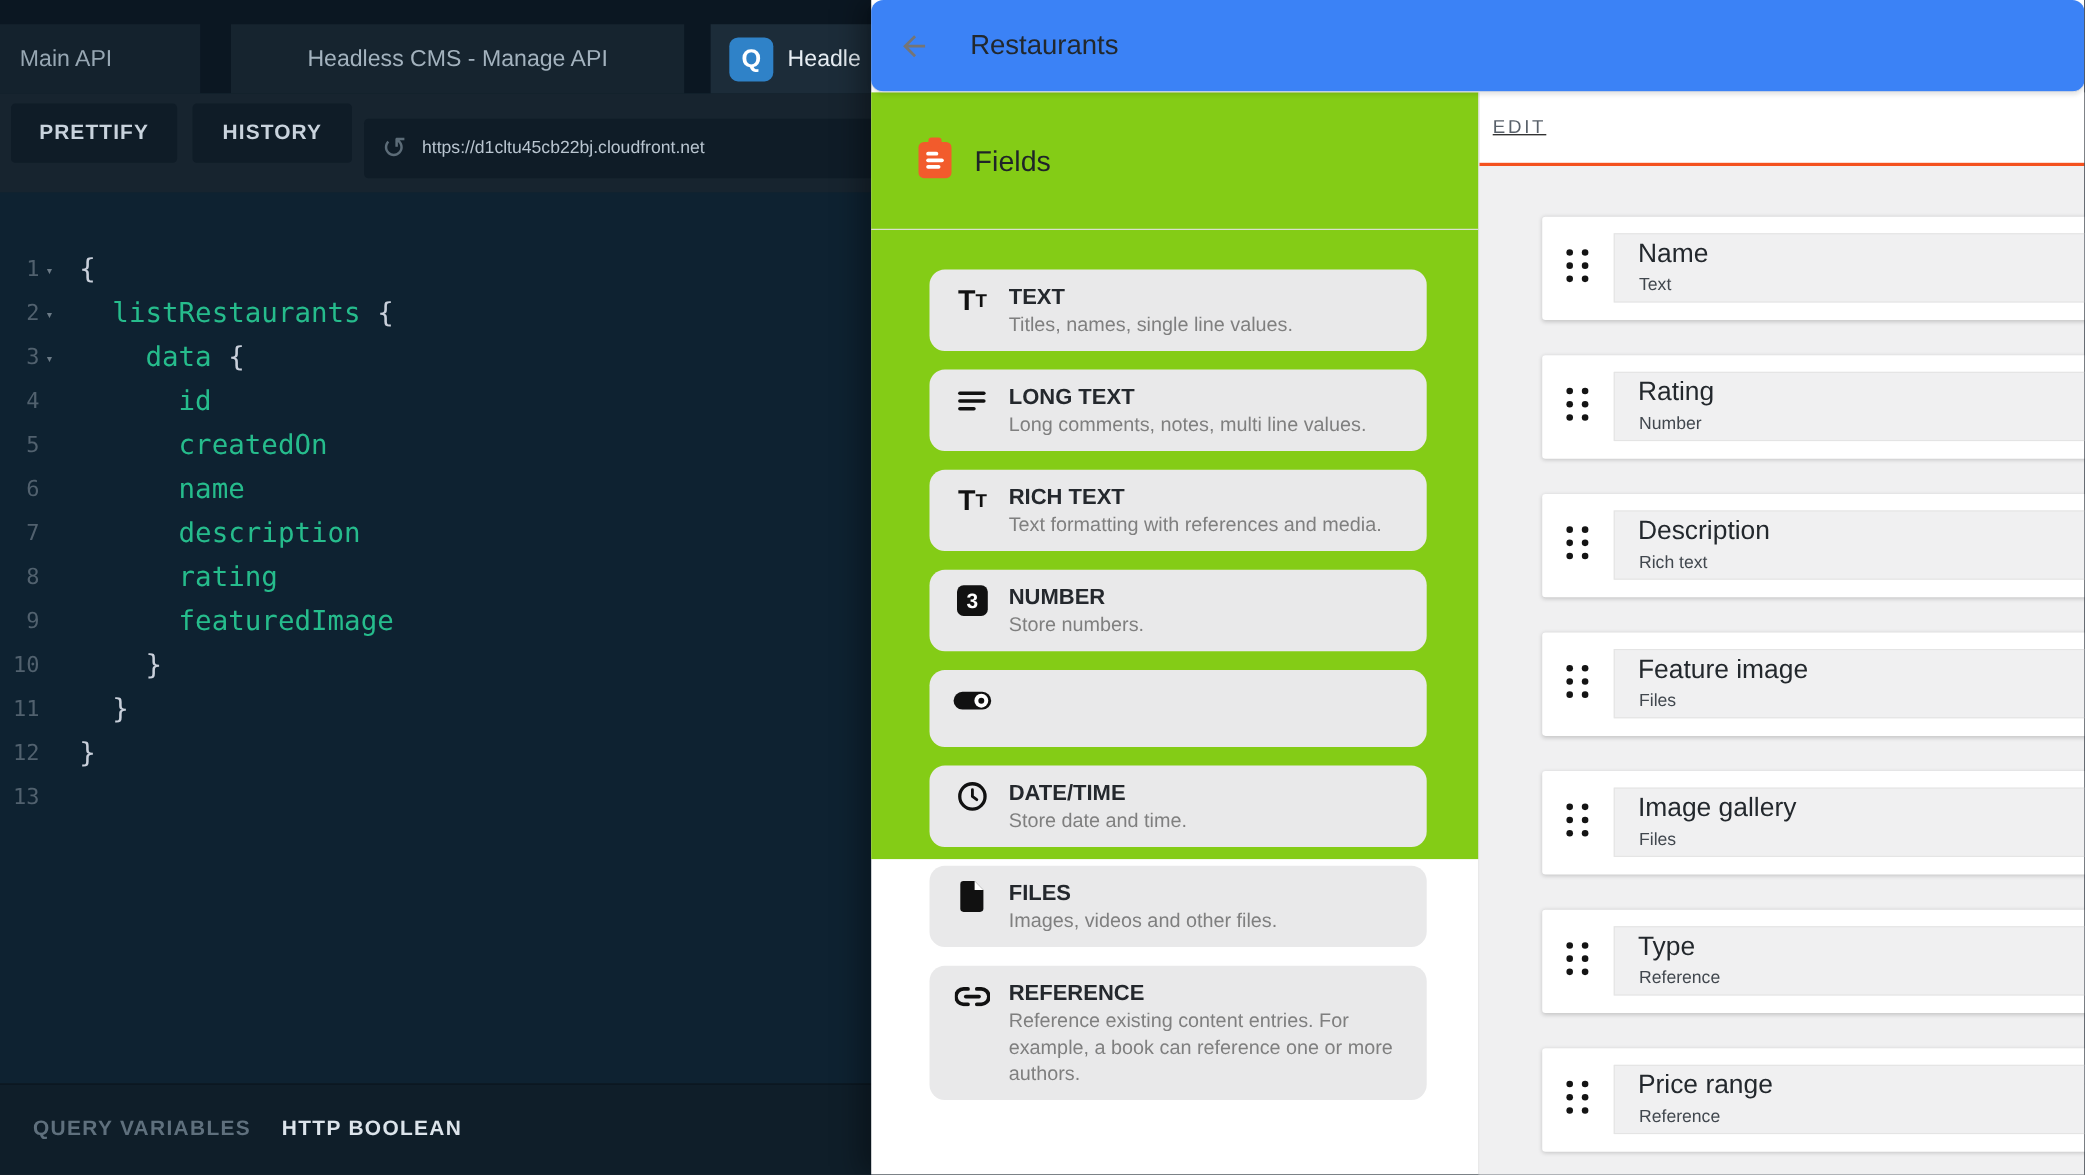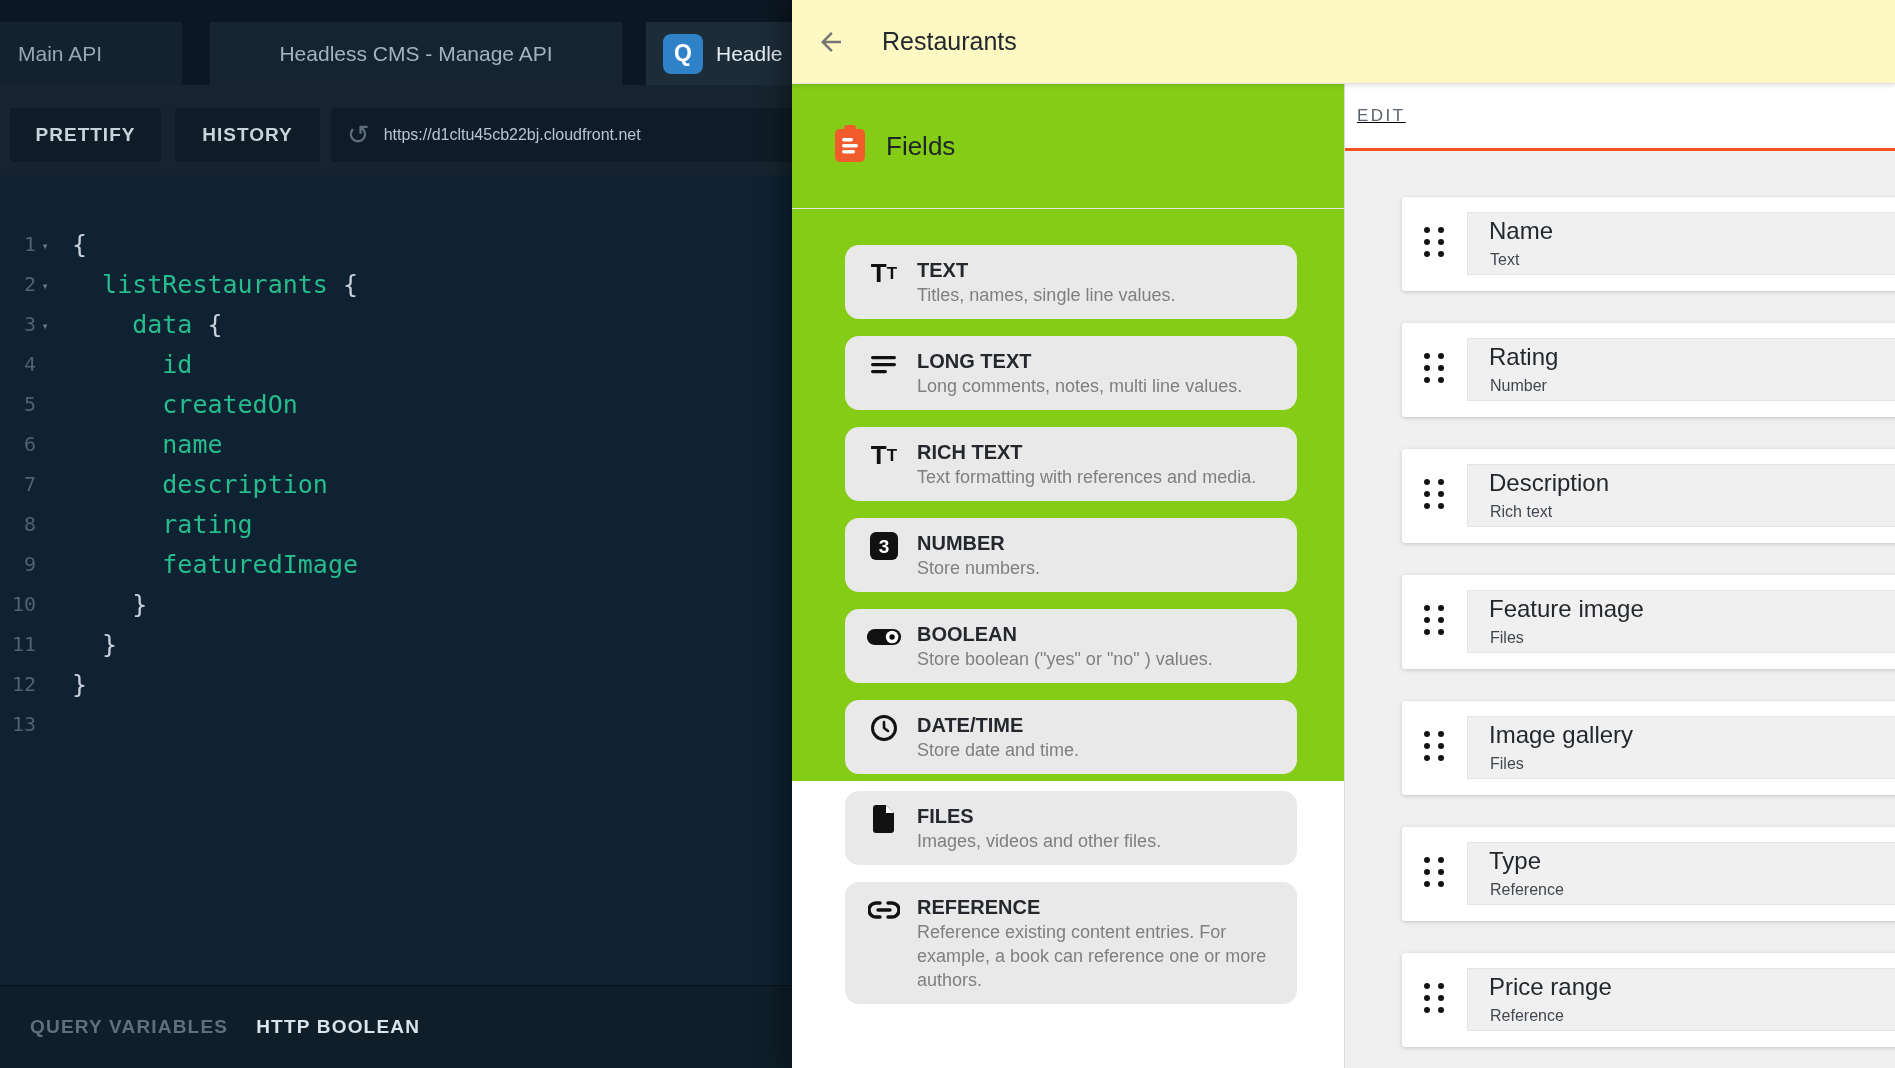--- a/index.html
+++ b/index.html
@@ -9,21 +9,21 @@
   #playground{position:absolute;inset:0;width:1895px;height:1068px;}
   #pg-topbar{position:absolute;left:0;top:0;width:100%;height:85px;background:#0B1722;}
   .pg-tab{position:absolute;top:22px;height:63px;display:flex;align-items:center;
           font-size:21px;color:#97A7B3;cursor:pointer;}
   #tab1{left:0;width:182px;background:#14222D;padding-left:18px;box-sizing:border-box;}
   #tab2{left:210px;width:412px;background:#16242F;justify-content:center;color:#A3B2BE;}
   #tab3{left:646px;width:420px;background:#1C2C39;padding-left:17px;box-sizing:border-box;color:#E6EDF3;}
   .qbadge{display:inline-flex;align-items:center;justify-content:center;width:40px;height:40px;
           border-radius:8px;background:#2F82C8;color:#fff;font-weight:bold;font-size:23px;margin-right:13px;}
   #pg-toolbar{position:absolute;left:0;top:85px;width:100%;height:90px;background:#17242F;}
-  .pg-btn{position:absolute;top:23px;height:54px;border:none;border-radius:4px;background:#0F1C27;
+  .pg-btn{position:absolute;top:9px;height:54px;border:none;border-radius:4px;background:#0F1C27;
           color:#C9D3DD;font-family:"Liberation Sans",sans-serif;font-weight:bold;font-size:19px;
           letter-spacing:1px;cursor:pointer;}
   #prettify{left:10px;width:151px;}
   #history{left:175px;width:145px;}
   #urlbar{position:absolute;left:331px;top:23px;width:490px;height:54px;border-radius:4px;
           background:#0F1C27;display:flex;align-items:center;padding-left:16px;box-sizing:border-box;}
   #urlbar .rot{font-size:27px;color:#5C6C78;margin-right:14px;line-height:1;}
   #urlbar .url{font-size:16px;color:#B9C5D0;white-space:nowrap;}
   #pg-editor{position:absolute;left:0;top:175px;width:100%;height:810px;background:#0E2231;}
   #code{position:absolute;left:0;top:49px;width:100%;}
@@ -33,23 +33,23 @@
   .cline .src{white-space:pre;margin-left:18px;}
   .tok-field{color:#26BC8C;}
   .tok-punc{color:#C9D0DB;}
   #pg-bottombar{position:absolute;left:0;top:985px;width:100%;height:83px;background:#0F1E29;
                 border-top:1px solid #0A141D;display:flex;align-items:center;box-sizing:border-box;}
   #qv{margin-left:30px;font-size:19px;font-weight:bold;letter-spacing:1.2px;color:#5F707D;cursor:pointer;}
   #hh{margin-left:28px;font-size:19px;font-weight:bold;letter-spacing:1.2px;color:#DCE4EB;cursor:pointer;}
   
   #drawer{position:absolute;left:792px;top:0;width:1103px;height:1068px;background:#fff;
           box-shadow:-10px 0 24px rgba(0,0,0,.35);}
-  #drawer-header{position:absolute;left:0;top:0;width:100%;height:83px;background:#fef9c3;
+  #drawer-header{position:absolute;left:0;top:0;width:100%;height:83px;background:#3b82f6;
                  border-bottom:1px solid #DFDFDF;box-shadow:0 2px 4px rgba(0,0,0,.10);z-index:5;
-                 display:flex;align-items:center;}
+                 display:flex;align-items:center;border-radius:11px;}
   #back{margin-left:24px;cursor:pointer;display:flex;align-items:center;}
   #drawer-title{margin:0 0 0 36px;font-size:25px;font-weight:400;color:#22282D;}
   
   #fields-col{position:absolute;left:0;top:84px;width:552px;height:697px;background:#84cc16;}
   #fields-head{position:absolute;left:0;top:0;width:100%;height:124px;border-bottom:1px solid #E3E3E3;
                display:flex;align-items:center;}
   #fields-head .clip{margin-left:40px;}
   #fields-head .lbl{margin-left:18px;font-size:26px;color:#1F2428;}
   #type-list{position:absolute;left:53px;top:161px;width:452px;display:flex;flex-direction:column;gap:17px;}
   .type-card{background:#E9E9EA;border-radius:14px;display:flex;align-items:flex-start;
@@ -252,24 +252,20 @@
             </div>
           </div>
           <div class="type-card">
             <span class="ticon">
               <svg width="40" height="24" viewBox="0 0 40 24">
                 <rect x="1" y="3" width="38" height="18" rx="9" fill="#111"></rect>
                 <circle cx="29" cy="12" r="7" fill="#fff"></circle>
                 <circle cx="29" cy="12" r="3" fill="#111"></circle>
               </svg>
             </span>
-            <div class="ttext">
-              <div class="tname">BOOLEAN</div>
-              <div class="tdesc">Store boolean ("yes" or "no" ) values.</div>
-            </div>
           </div>
           <div class="type-card">
             <span class="ticon">
               <svg width="28" height="28" viewBox="0 0 28 28">
                 <circle cx="14" cy="14" r="11.5" fill="none" stroke="#111" stroke-width="3"></circle>
                 <path d="M14 8v6l4 3" fill="none" stroke="#111" stroke-width="2.6" stroke-linecap="round" stroke-linejoin="round"></path>
               </svg>
             </span>
             <div class="ttext">
               <div class="tname">DATE/TIME</div>

